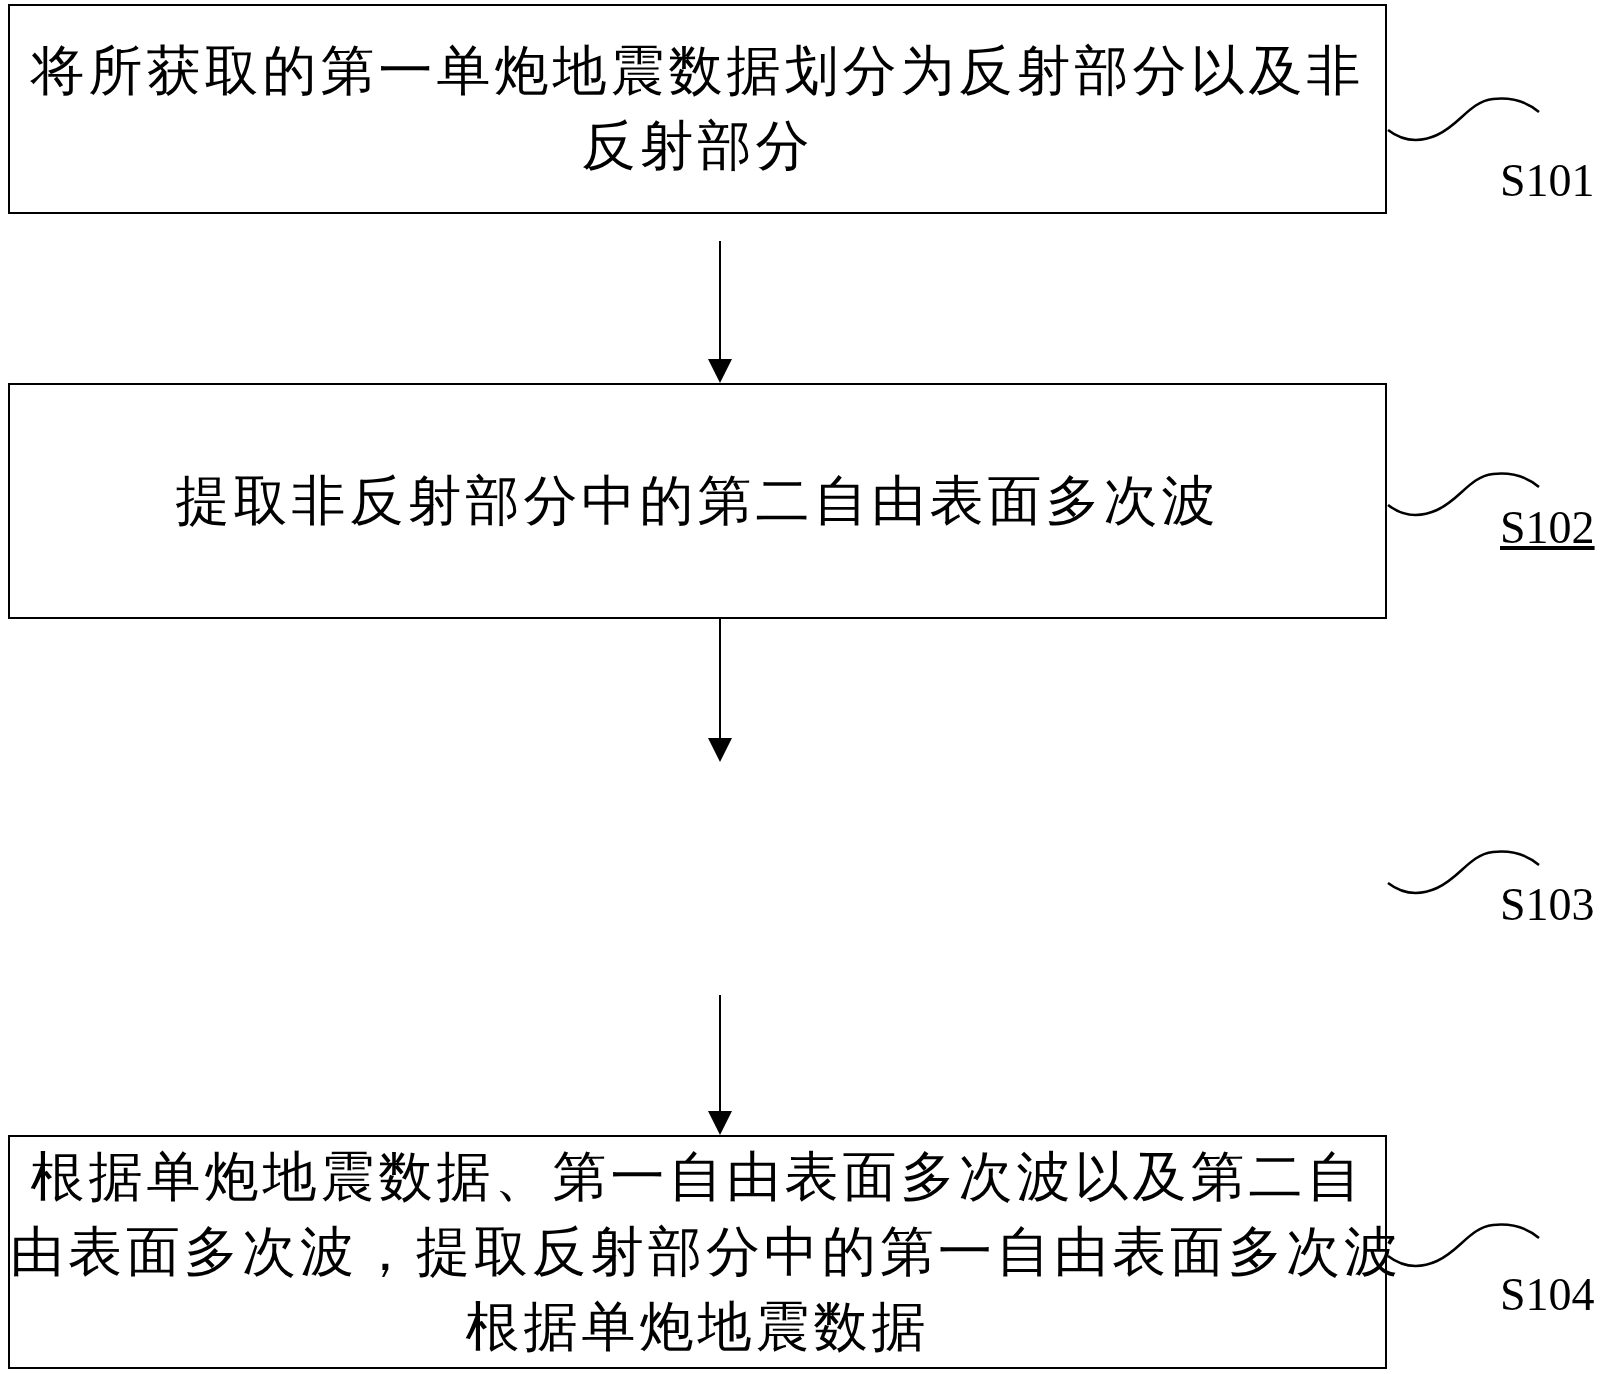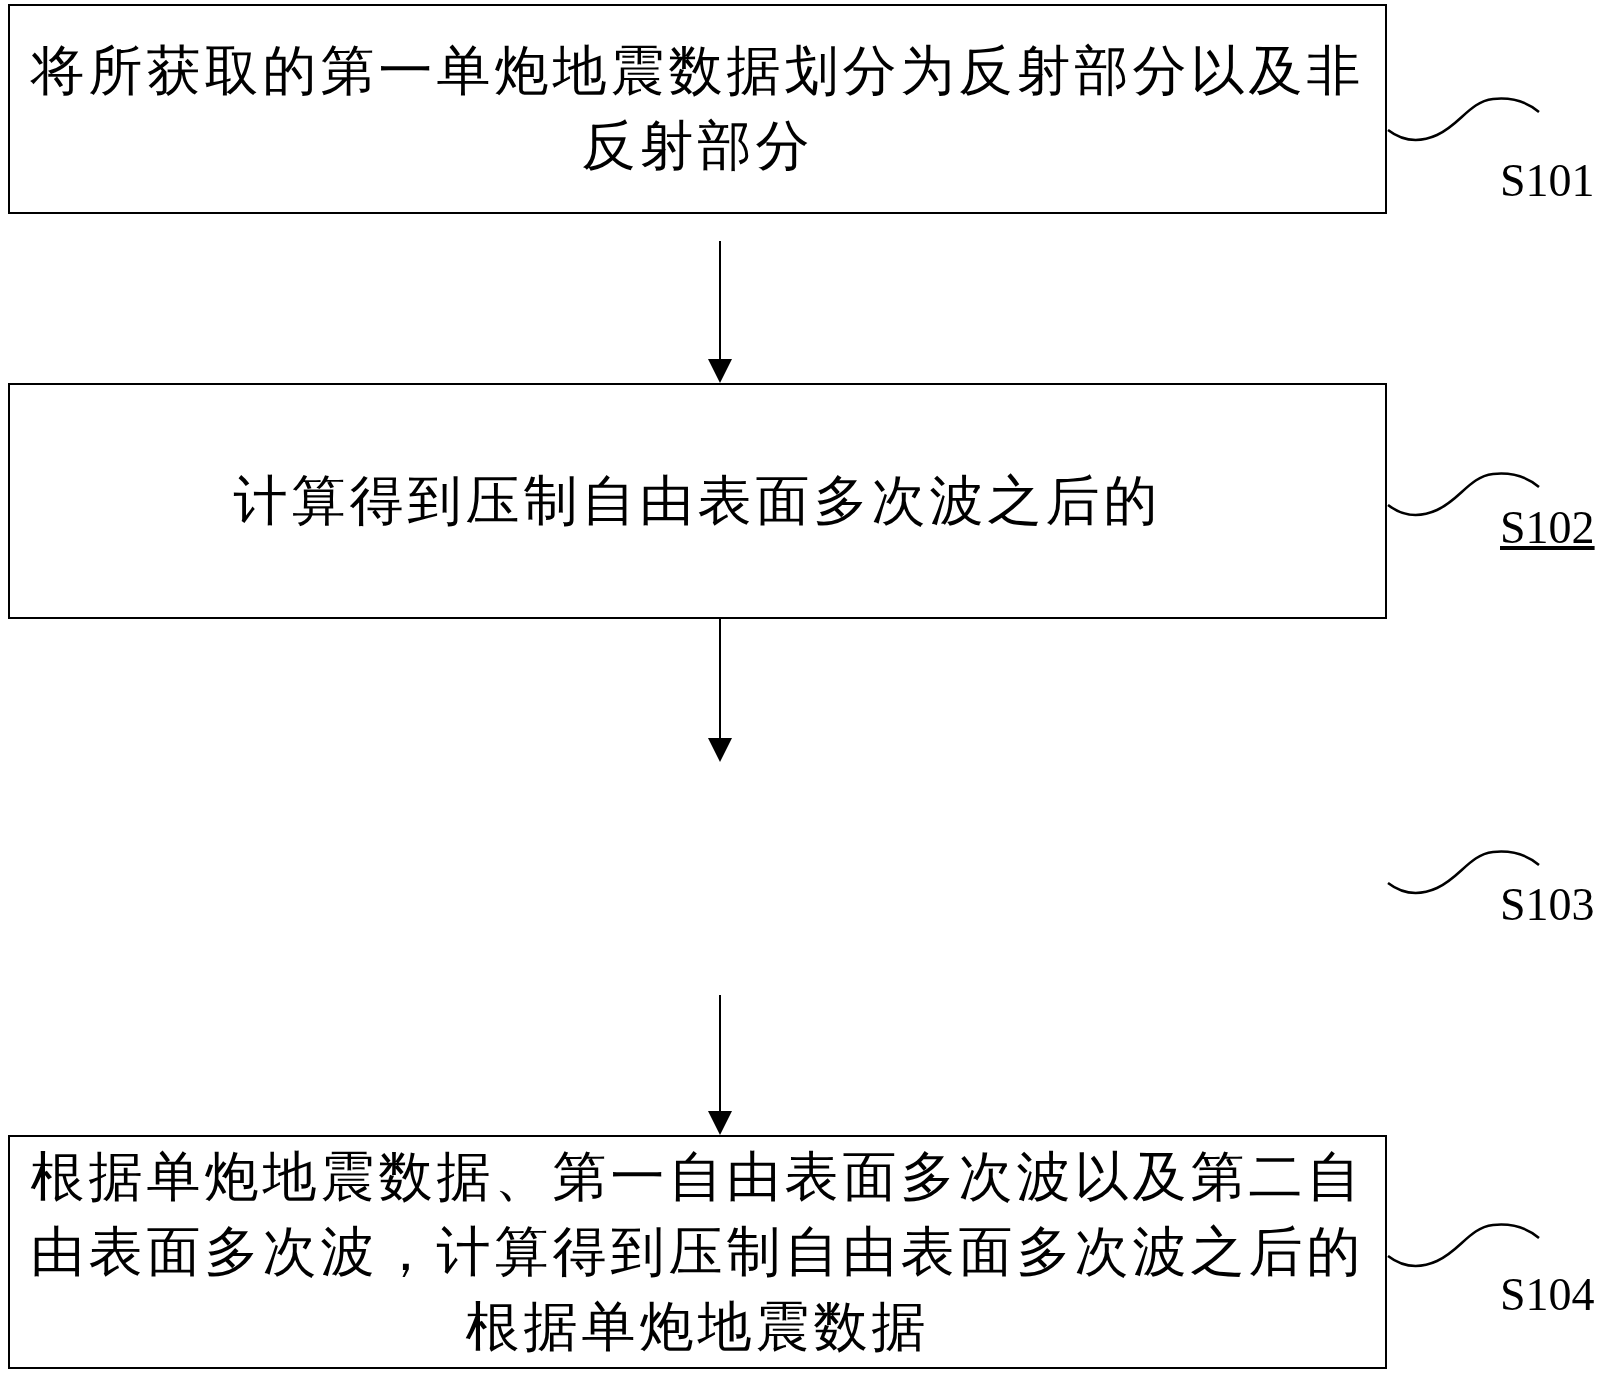--- a/index.html
+++ b/index.html
@@ -113,39 +113,39 @@
     </div>
   </div>
 
   <div class="arrow" id="arrow-1">
     <div class="shaft"></div>
     <div class="head"></div>
   </div>
 
   <div class="step-box" id="box-s102">
     <div class="box-text">
-      <div class="line">计算得到压制自由表面多次波之后的</div>
+      <div class="line">提取非反射部分中的第二自由表面多次波</div>
     </div>
   </div>
 
   <div class="arrow" id="arrow-2">
     <div class="shaft"></div>
     <div class="head"></div>
   </div>
 
 
   <div class="arrow" id="arrow-3">
     <div class="shaft"></div>
     <div class="head"></div>
   </div>
 
   <div class="step-box" id="box-s104">
     <div class="box-text">
       <div class="line">根据单炮地震数据、第一自由表面多次波以及第二自</div>
-      <div class="line">由表面多次波，计算得到压制自由表面多次波之后的</div>
+      <div class="line">由表面多次波，提取反射部分中的第一自由表面多次波</div>
       <div class="line">根据单炮地震数据</div>
     </div>
   </div>
 
   <svg class="squiggle" id="squiggle-1" viewBox="0 0 158 60">
     <path d="M 1 38 C 14 48, 30 52, 50 43 C 74 32, 82 10, 106 7 C 124 5, 140 10, 152 20" fill="none" stroke="#000000" stroke-width="2.5"></path>
   </svg>
   <svg class="squiggle" id="squiggle-2" viewBox="0 0 158 60">
     <path d="M 1 38 C 14 48, 30 52, 50 43 C 74 32, 82 10, 106 7 C 124 5, 140 10, 152 20" fill="none" stroke="#000000" stroke-width="2.5"></path>
   </svg>

